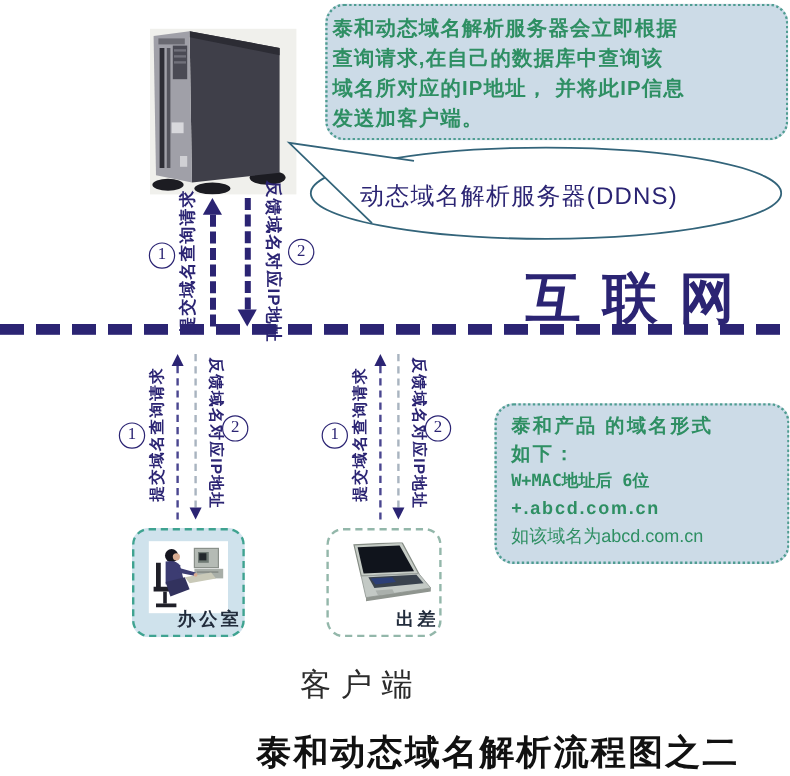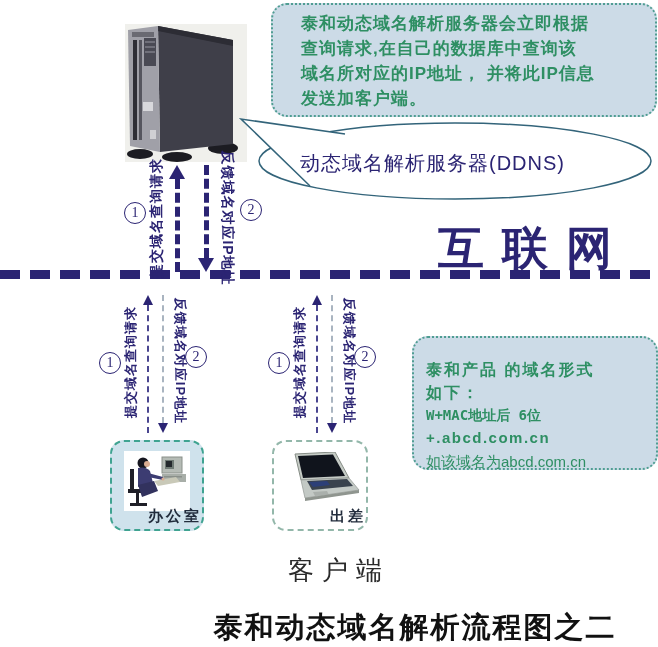--- a/index.html
+++ b/index.html
@@ -2,23 +2,23 @@
 <html><head>
 <meta charset="utf-8">
 <style>
   html,body { margin:0; padding:0; background:#fff; }
   .canvas { position:relative; width:658px; height:647px; background:#ffffff;
             font-family:"Liberation Sans", sans-serif; overflow:hidden; }
 
   
   .info-box { position:absolute; box-sizing:border-box; background:#ccdbe7;
               border:2px dotted #4f9d92; border-radius:16px; color:#2e8f63; font-weight:bold; }
-  .top-box { left:271px; top:3px; width:386px; height:114px; padding:6px 28px;
+  .top-box { left:271px; top:3px; width:386px; height:114px; padding:6px 4px;
              font-size:17px; line-height:25px; letter-spacing:1px; white-space:pre-line; }
-  .domain-box { left:412px; top:336px; width:246px; height:134px; padding:20px 12px; }
+  .domain-box { left:412px; top:336px; width:246px; height:134px; padding:6px 12px; }
   .dl0 { font-size:16px; line-height:24px; letter-spacing:2px; }
   .dl1 { font-size:16px; line-height:22px; letter-spacing:2px; }
   .dl2 { font-family:"DejaVu Sans Mono", monospace; font-size:14px; line-height:22px; }
   .dl3 { font-size:15px; line-height:24px; letter-spacing:1.5px; }
   .dl4 { font-size:15px; line-height:24px; font-weight:normal; }
 
   
   .server { position:absolute; left:125px; top:24px; width:122px; height:138px; background:#f0f0ec; }
 
   
@@ -57,21 +57,21 @@
 
   
   .client-box { position:absolute; box-sizing:border-box; border-radius:14px; }
   .office-box { left:110px; top:440px; width:94px; height:91px; background:#cfe2ec; border:2px dashed #3fa391; }
   .travel-box { left:272px; top:440px; width:96px; height:91px; background:#ffffff; border:2px dashed #93b7aa; }
   .client-art { position:absolute; left:12px; top:9px; width:66px; height:60px; background:#ffffff; }
   .travel-art { position:absolute; left:9px; top:10px; width:78px; height:56px; }
   .client-label { position:absolute; bottom:3px; left:0; right:0; text-align:right;
                   font-size:15px; font-weight:bold; letter-spacing:3px; color:#222c3c; }
 
-  .group-label { position:absolute; left:250px; top:553px; width:140px; text-align:right;
+  .group-label { position:absolute; left:250px; top:553px; width:140px; text-align:left;
                  font-family:"Liberation Serif", serif; font-size:26px; letter-spacing:8px; color:#2b2b2b; }
   .footer-title { position:absolute; left:180px; top:608px; width:470px; text-align:center;
                   font-family:"Liberation Serif", serif; font-weight:bold; font-size:29px;
                   letter-spacing:2px; color:#111; }
 </style>
 </head>
 <body>
 
 <div class="canvas">
 

